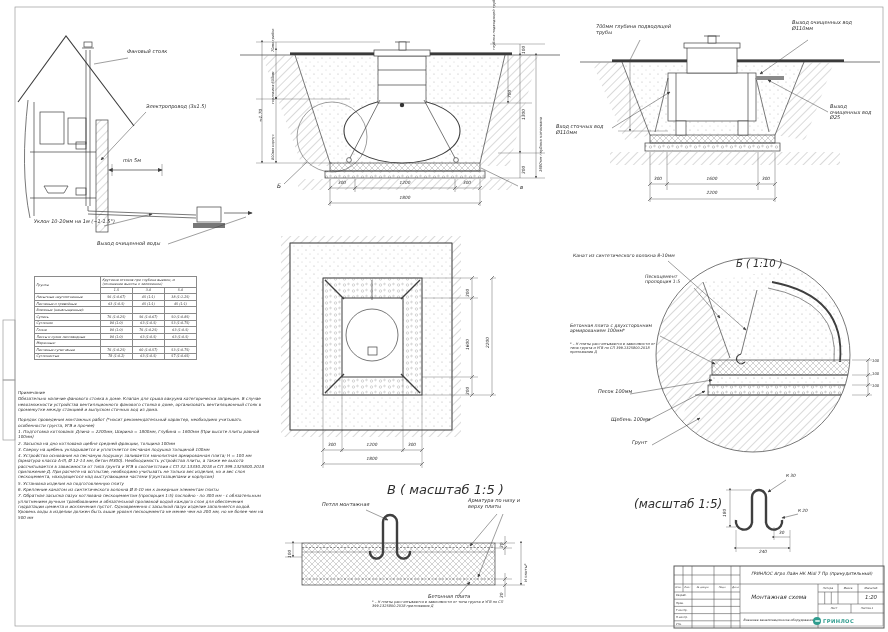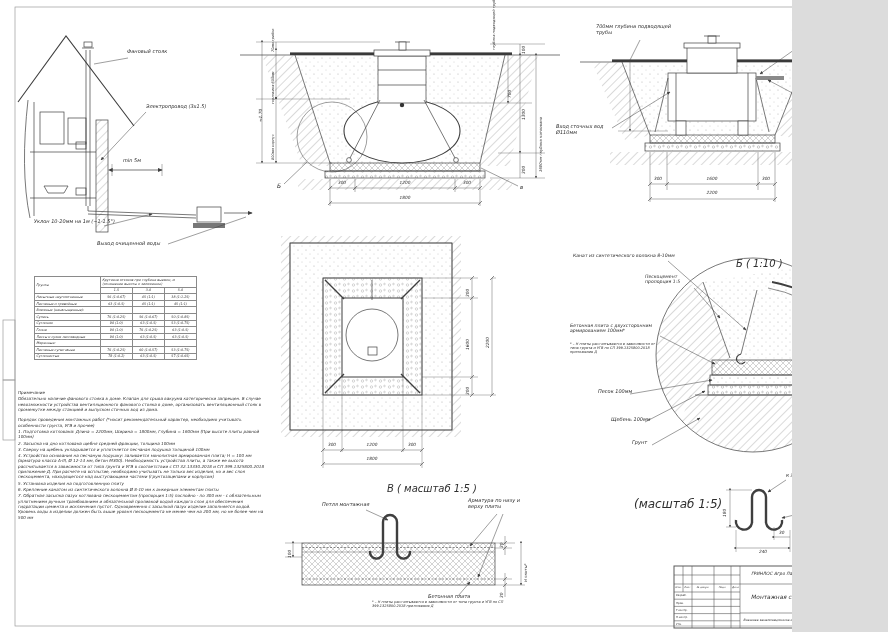--- a/index.html
+++ b/index.html
@@ -1,30 +1,30 @@
 <!DOCTYPE html>
 <html><head>
 <meta charset="utf-8">
 <style>
   html,body{margin:0;padding:0;background:#dcdcdc;}
-  .sheet{position:relative;width:792px;height:632px;background:#fff;
+  .sheet{position:relative;width:888px;height:632px;background:#fff;
          font-family:"DejaVu Sans",sans-serif;overflow:hidden;text-decoration:underline;}
   svg{position:absolute;left:0;top:0;}
   .lbl{position:absolute;font:italic 5px "DejaVu Sans",sans-serif;color:#2e2e2e;
        white-space:nowrap;line-height:1.12;}
   .w{white-space:normal;}
   .c{transform:translateX(-50%);}
   .rot{transform-origin:0 0;transform:rotate(-90deg);}
   .dim{font-size:4.3px;}
   .tiny{font-size:3.5px;}
   .t36{font-size:3.6px;}
   .t38{font-size:3.8px;}
   .t46{font-size:4.6px;}
   .big{font-size:10px;}
-  .mid{font-size:10px;padding-left:37px;}
+  .mid{font-size:13px;padding-left:37px;}
   .notes{position:absolute;left:18px;top:390px;width:250px;
          font:italic 4.15px "DejaVu Sans",sans-serif;color:#2e2e2e;line-height:1.28;}
   .notes div{margin-bottom:1px;}
   .ordertitle{margin-top:5px;}
   table.soils{position:absolute;left:34px;top:276px;border-collapse:collapse;width:163px;}
   table.soils td{border:0.6px solid #8a8a8a;font:italic 3.3px "DejaVu Sans",sans-serif;
        color:#333;padding:0.8px 1.5px;vertical-align:middle;}
   table.soils td.v{text-align:center;width:30px;}
   .tb{position:absolute;font:italic 3px "DejaVu Sans",sans-serif;color:#2e2e2e;white-space:nowrap;}
   .logo{position:absolute;left:813px;top:615px;width:70px;height:12px;display:flex;

